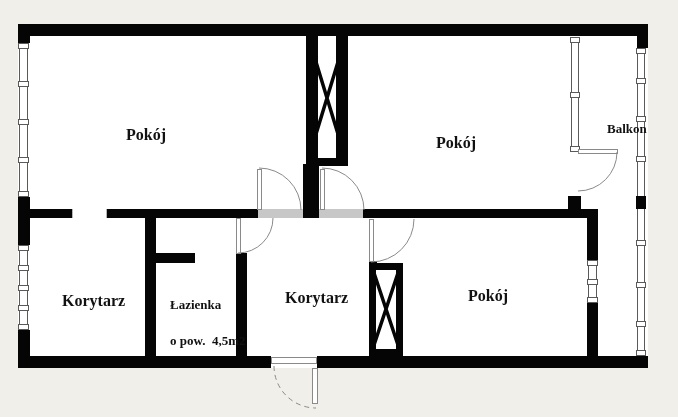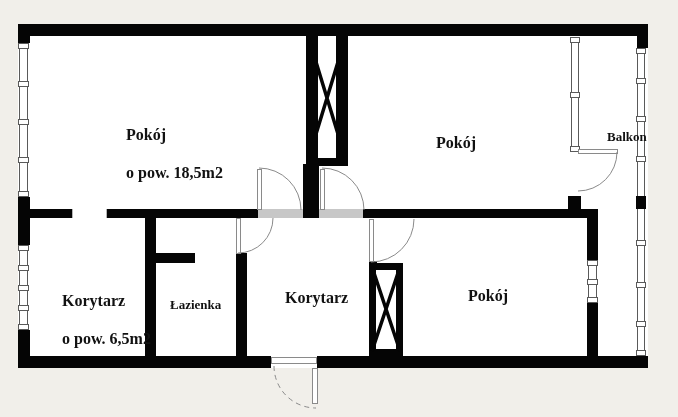--- a/index.html
+++ b/index.html
@@ -122,34 +122,33 @@
     <path d="M273 218 A35 35 0 0 1 238 253" fill="none" stroke="#8a8a8a" stroke-width="1"></path>
     <path d="M414 219 A43 43 0 0 1 371 262" fill="none" stroke="#8a8a8a" stroke-width="1"></path>
     <path d="M617 152 A39 39 0 0 1 578 191" fill="none" stroke="#8a8a8a" stroke-width="1"></path>
     <path d="M274 366 A42 42 0 0 0 316 408" fill="none" stroke="#8a8a8a" stroke-width="1" stroke-dasharray="5 4"></path>
     <path d="M309 39 L345 157 M345 39 L309 157" fill="none" stroke="#050505" stroke-width="3.5"></path>
     <path d="M372 267 L400 351 M400 267 L372 351" fill="none" stroke="#050505" stroke-width="3.5"></path>
   </svg>
 
   <div class="label" style="left:110px;top:106px;">
     <span>Pokój</span><br>
-    <span>o pow. 18,5m2</span>
   </div>
   <div class="label" style="left:420px;top:114px;">
     <span>Pokój</span><br>
   </div>
-  <div class="label small" style="left:594px;top:113px;">
+  <div class="label small" style="left:594px;top:105px;">
     <span>Balkon</span>
   </div>
   <div class="label" style="left:46px;top:272px;">
     <span>Korytarz</span><br>
-    <span>o pow. 6,5m2</span>
   </div>
   <div class="label small" style="left:157px;top:278px;line-height:18px;">
     <span>Łazienka</span><br>
+    <span>o pow.  4,5m2</span>
   </div>
   <div class="label" style="left:269px;top:269px;">
     <span>Korytarz</span><br>
   </div>
   <div class="label" style="left:452px;top:267px;">
     <span>Pokój</span><br>
   </div>
 
 </div>
 

